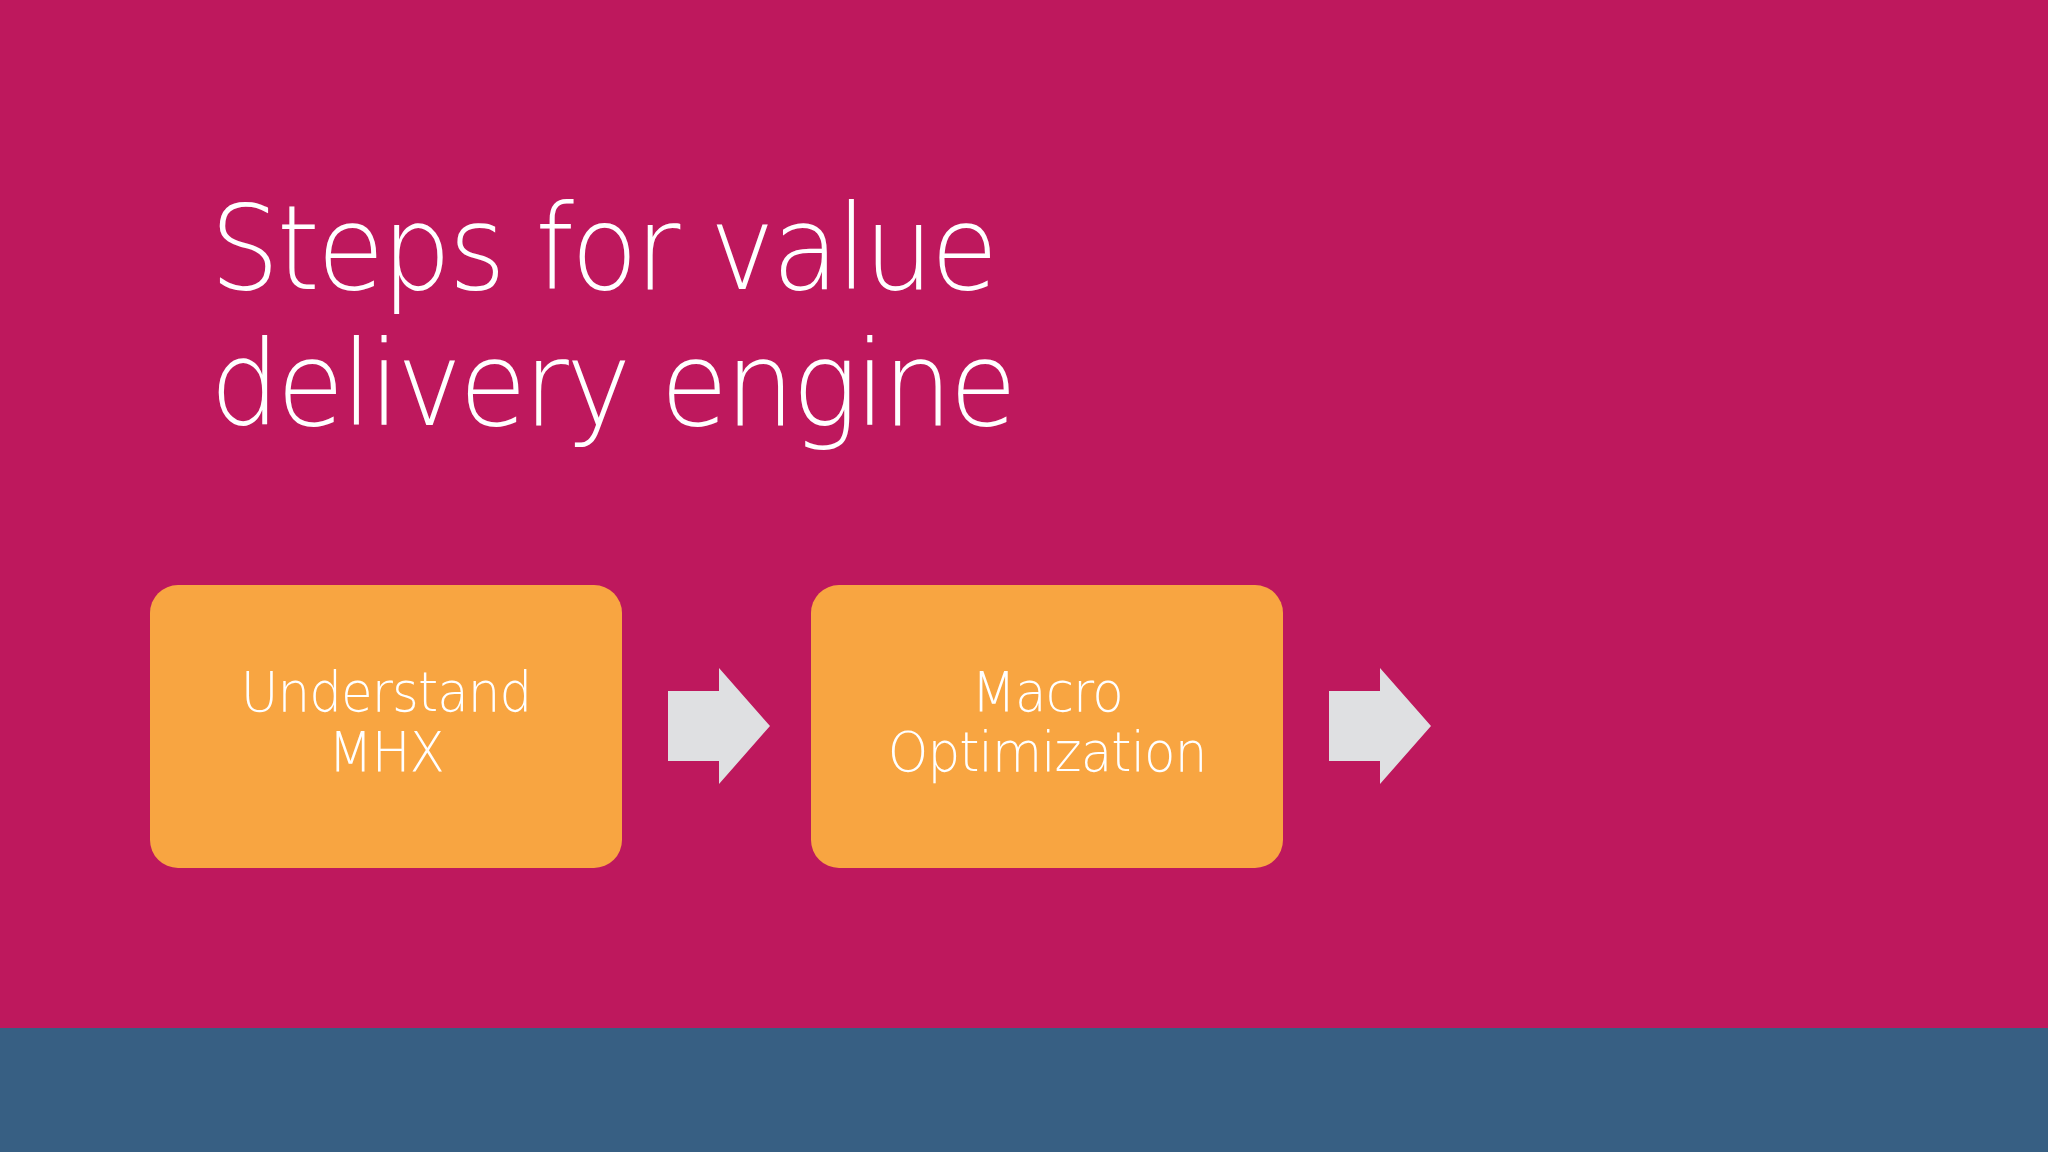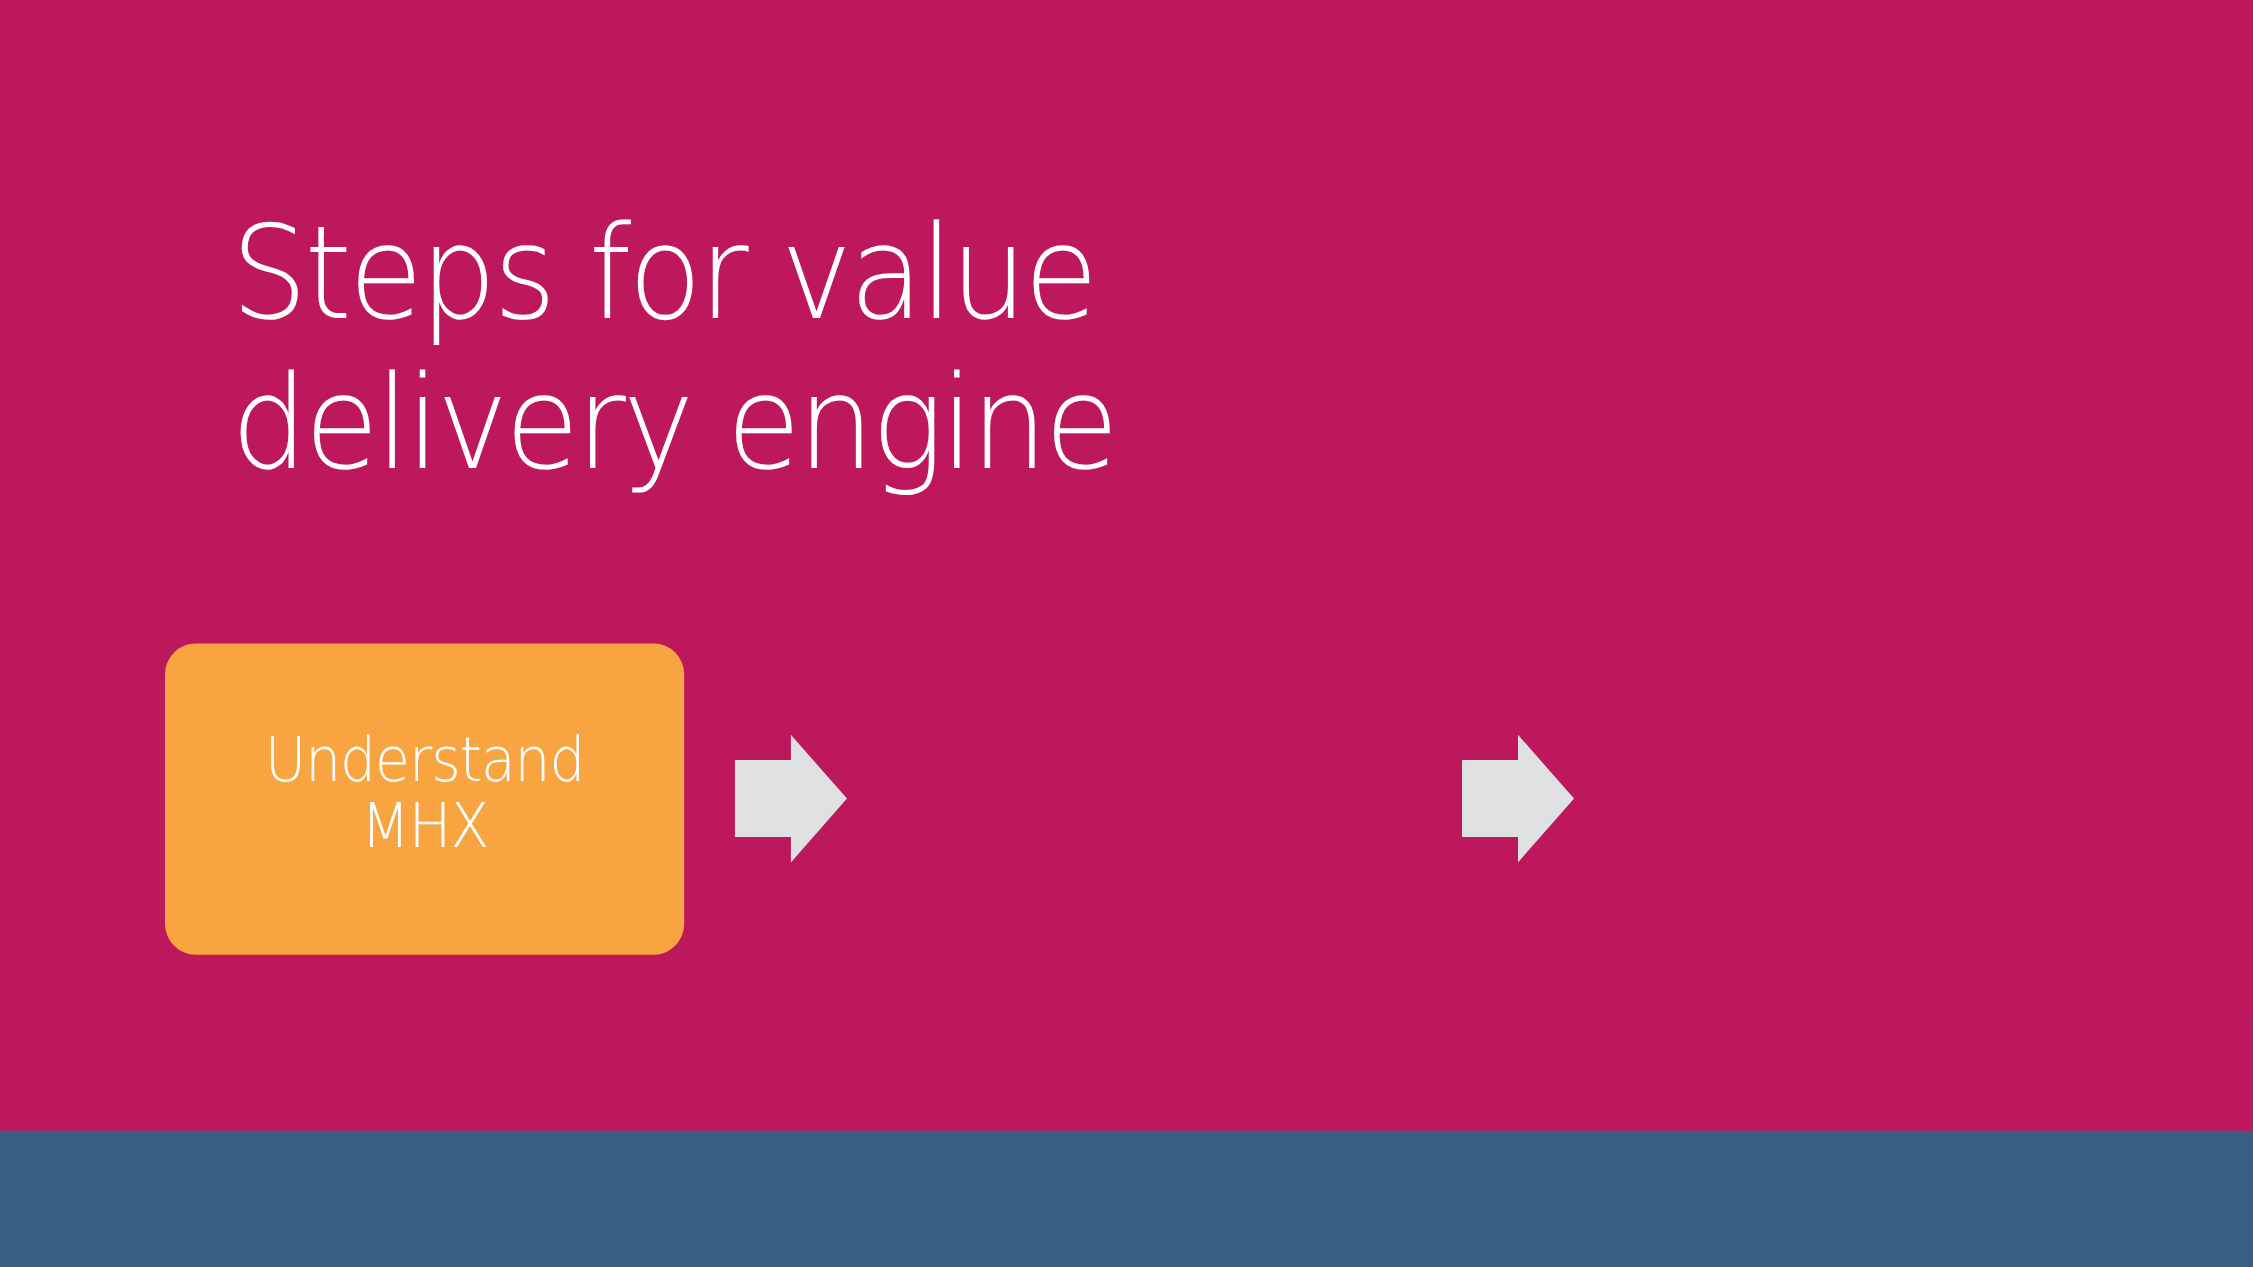--- a/index.html
+++ b/index.html
@@ -88,19 +88,25 @@
     <div class="label">
       <span>Understand</span>
       <span>MHX</span>
     </div>
   </div>
 
   <svg class="arrow arrow-1" viewBox="0 0 102 116" xmlns="http://www.w3.org/2000/svg">
     <polygon points="0,23 51,23 51,0 102,58 51,116 51,93 0,93" fill="#dfe0e2"></polygon>
   </svg>
 
+  <div class="step step-2">
+    <div class="label">
+      <span>Macro</span>
+      <span>Optimization</span>
+    </div>
+  </div>
 
   <svg class="arrow arrow-2" viewBox="0 0 102 116" xmlns="http://www.w3.org/2000/svg">
     <polygon points="0,23 51,23 51,0 102,58 51,116 51,93 0,93" fill="#dfe0e2"></polygon>
   </svg>
 
 
 </div>
 
 </body></html>

